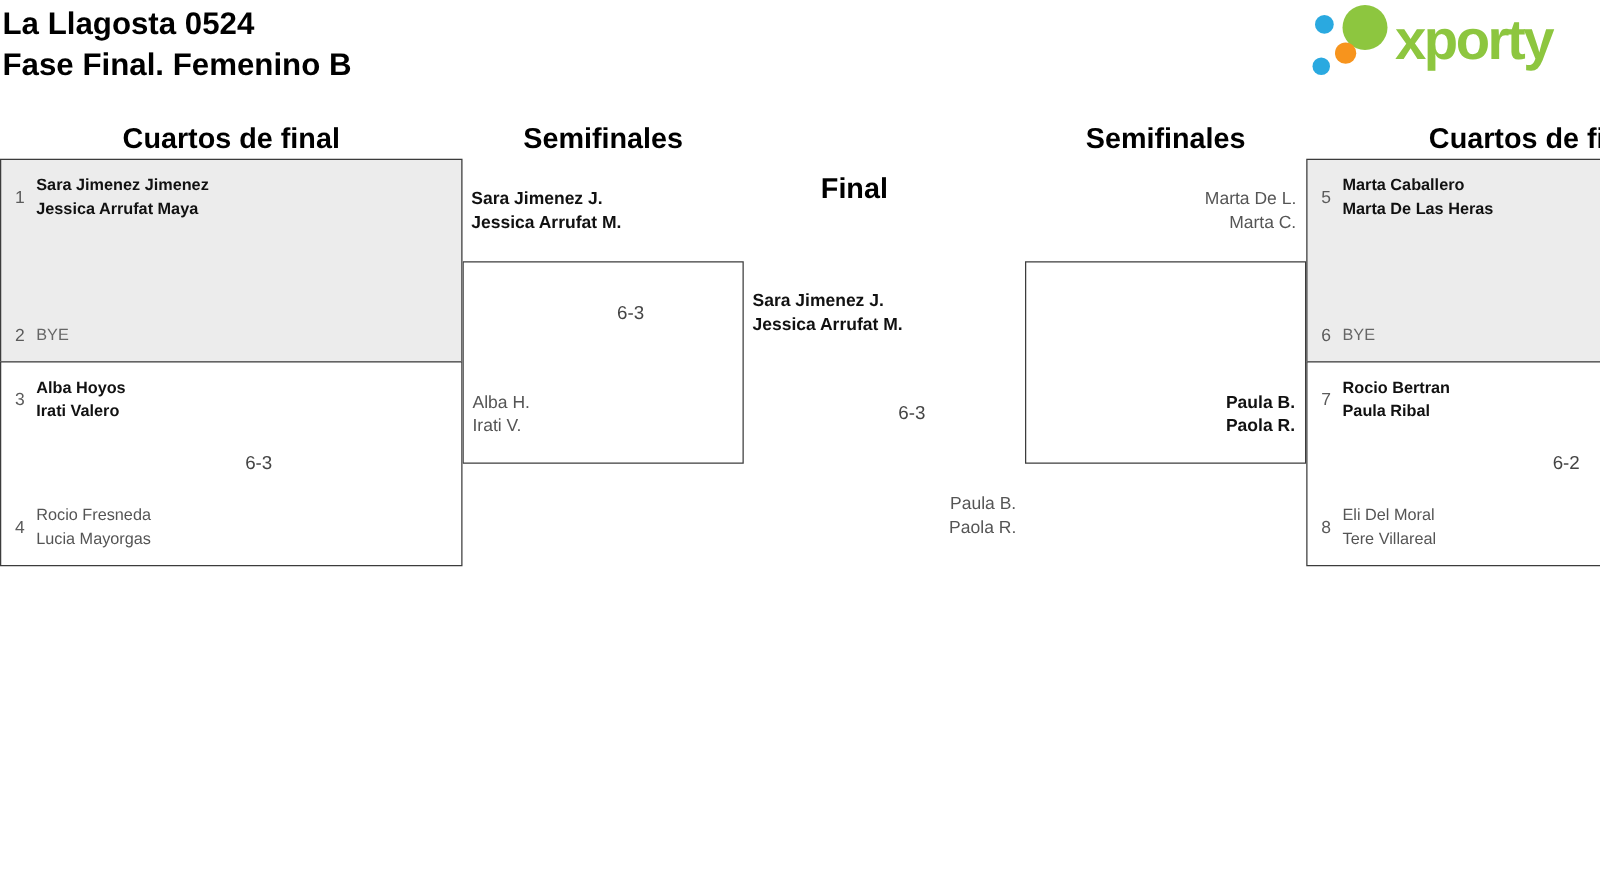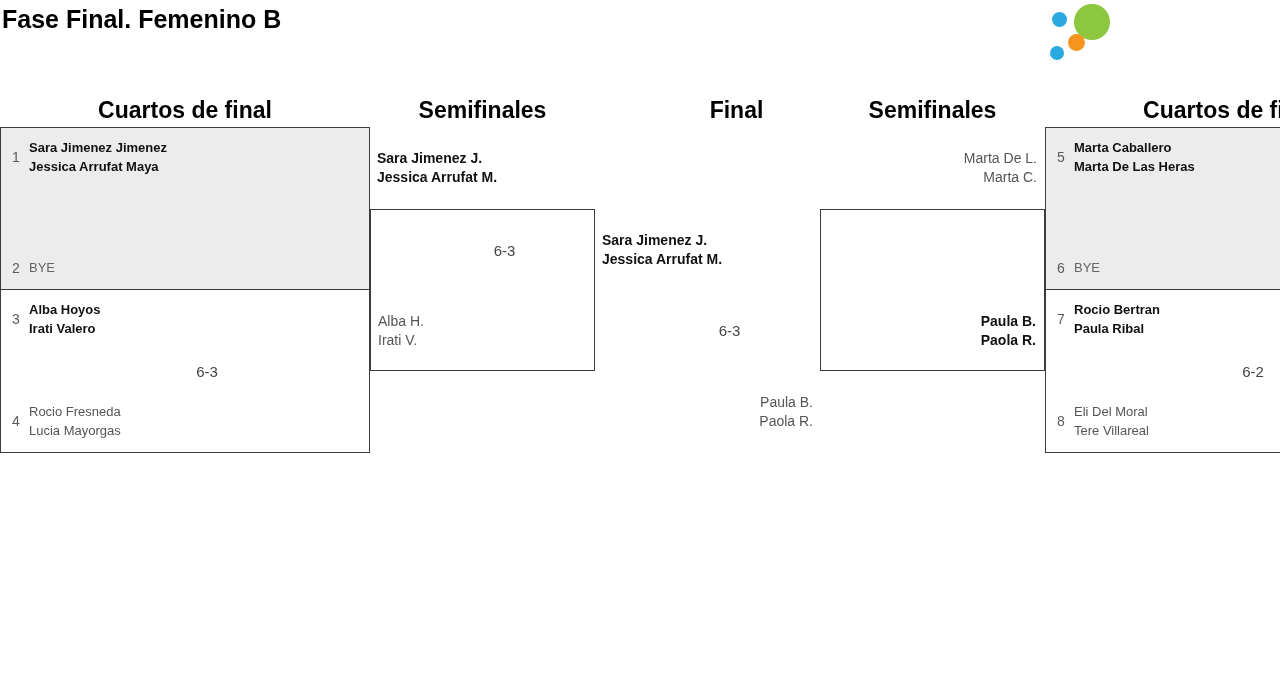--- a/index.html
+++ b/index.html
@@ -48,35 +48,37 @@
   .inbox-team span { display:block; }
   .inbox-team.winner { font-weight:bold; color:#111; }
   .inbox-team.right { text-align:right; }
 </style>
 </head>
 <body>
 
 <div class="canvas">
 
   <div class="title-block">
+    <div>La Llagosta 0524</div>
     <div>Fase Final. Femenino B</div>
   </div>
 
   <div class="logo">
     <div class="logo-mark">
       <span class="dot d1"></span>
       <span class="dot d2"></span>
       <span class="dot d3"></span>
       <span class="dot d4"></span>
     </div>
+    <span class="logo-text">xporty</span>
   </div>
 
   <div class="round-header" style="left:0;width:370px;">Cuartos de final</div>
   <div class="round-header" style="left:370px;width:225px;">Semifinales</div>
-  <div class="round-header" style="left:624px;width:225px;">Final</div>
+  <div class="round-header" style="left:571px;width:225px;margin-top:40px;">Final</div>
   <div class="round-header" style="left:820px;width:225px;">Semifinales</div>
   <div class="round-header" style="left:1045px;width:370px;">Cuartos de final</div>
 
   <div class="match-box bye-box" style="left:0;top:127px;width:370px;height:163px;">
     <div class="team top">
       <span class="seed">1</span>
       <span class="names winner">
         <span>Sara Jimenez Jimenez</span>
         <span>Jessica Arrufat Maya</span>
       </span>

